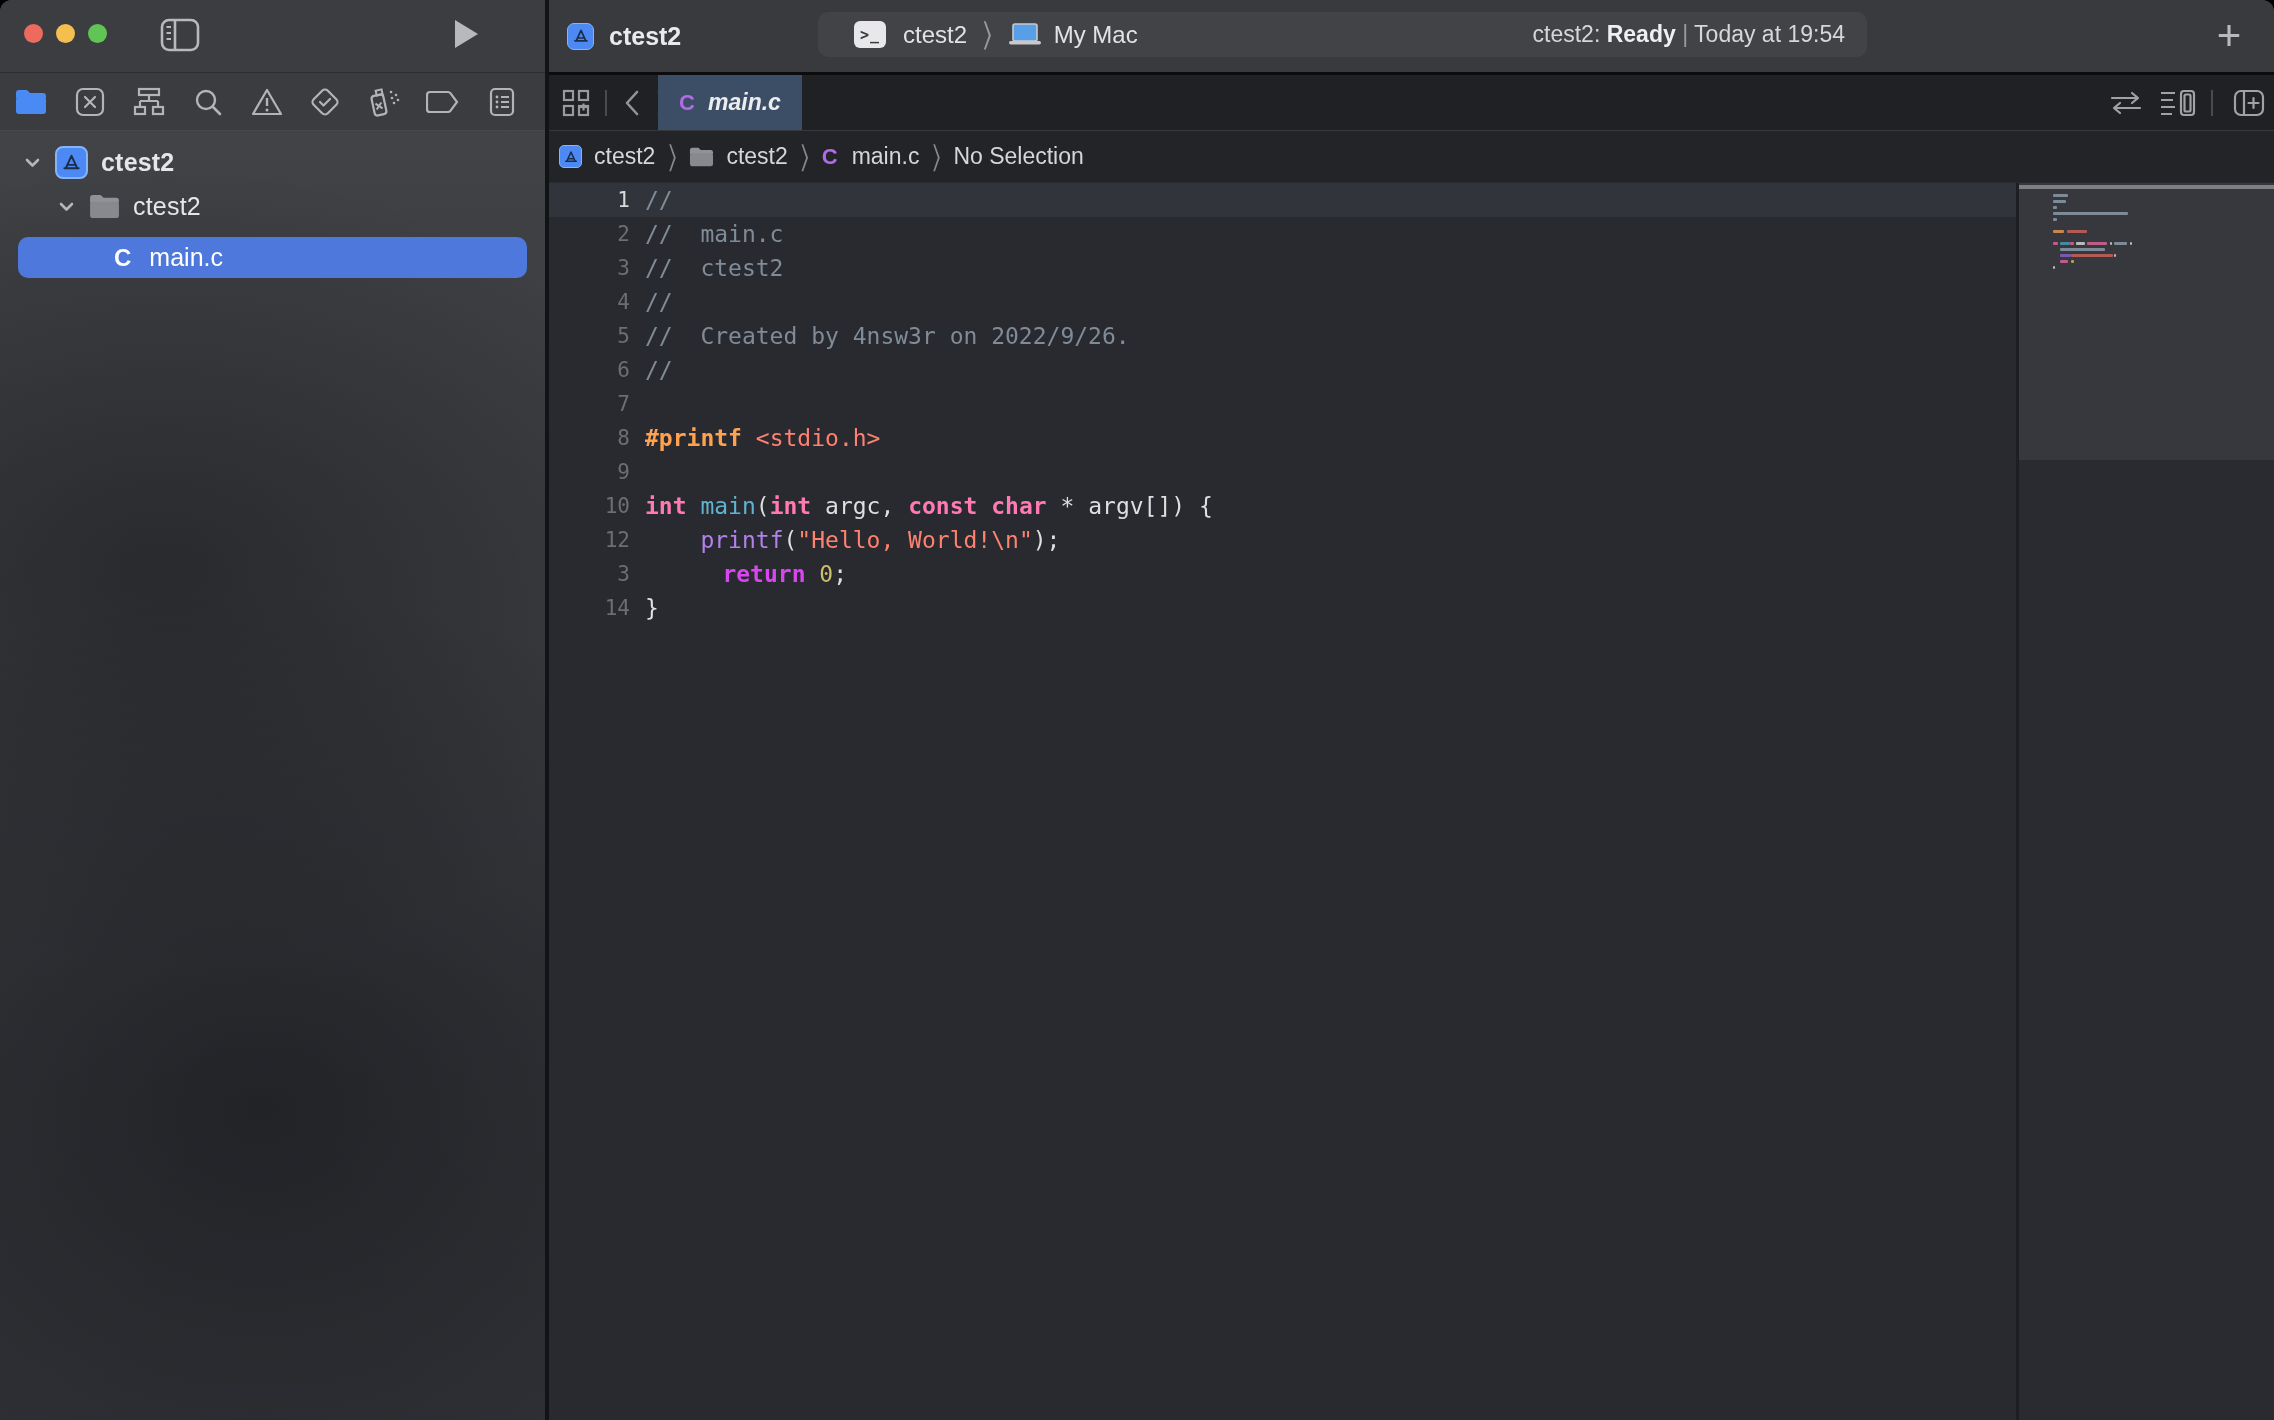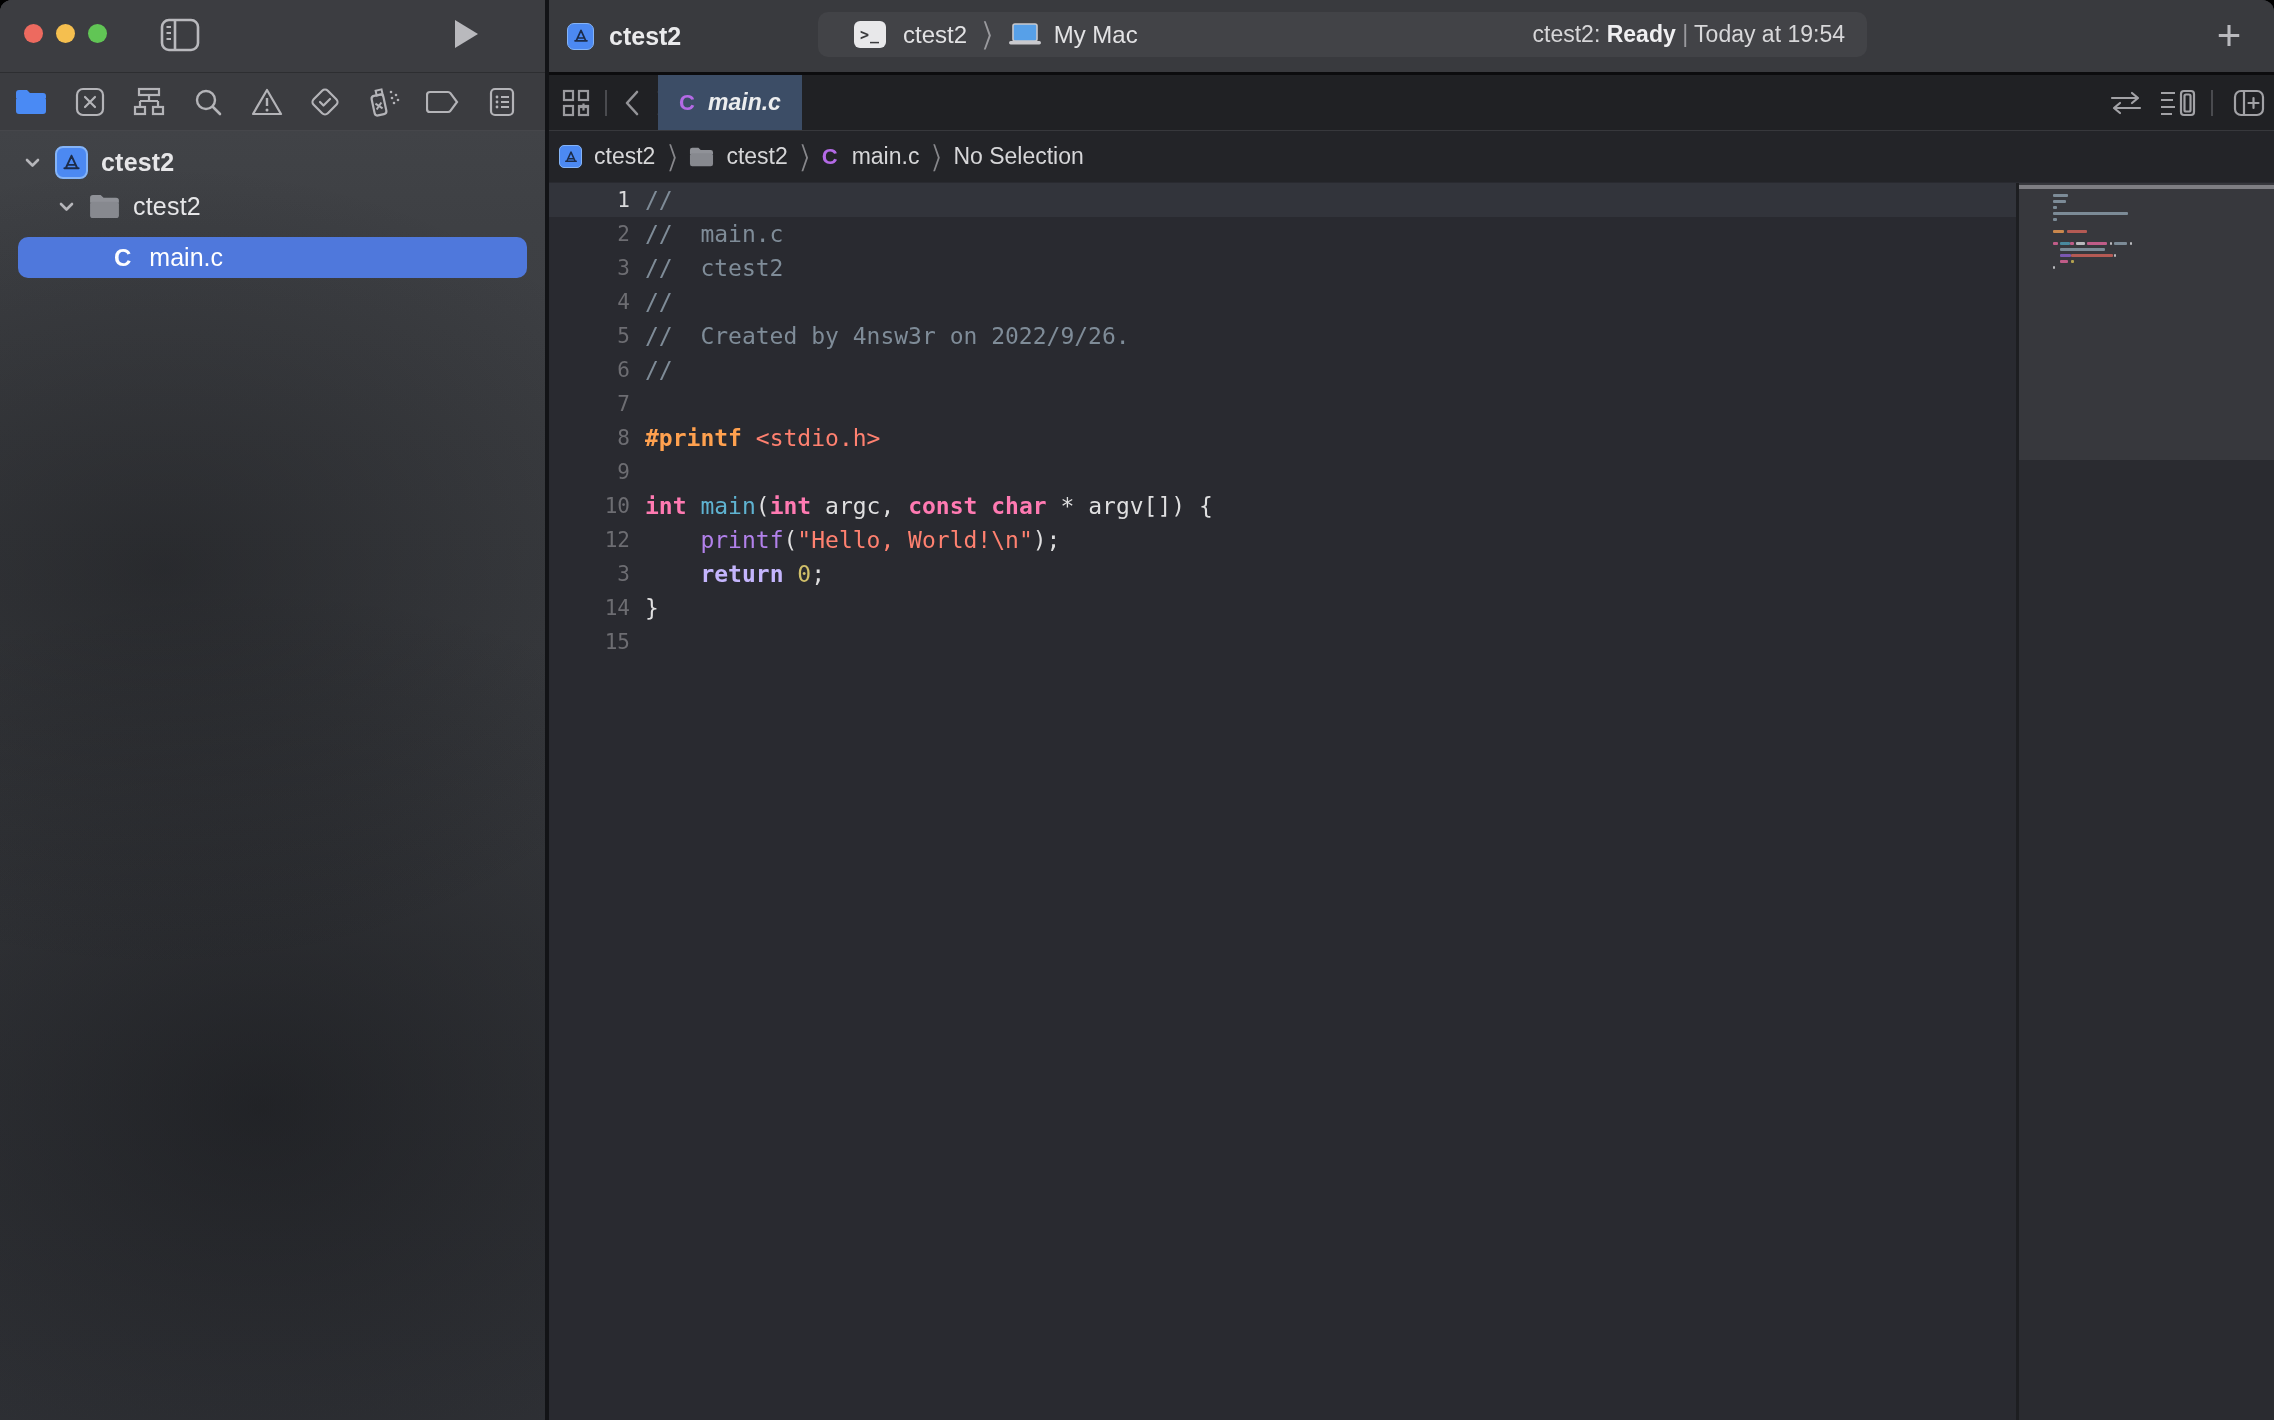--- a/index.html
+++ b/index.html
@@ -327,23 +327,22 @@
         <div class="code-line"><span class="gutter">2</span><span class="ltext"><span style="color: rgb(127, 140, 152);">//  main.c</span></span></div>
         <div class="code-line"><span class="gutter">3</span><span class="ltext"><span style="color: rgb(127, 140, 152);">//  ctest2</span></span></div>
         <div class="code-line"><span class="gutter">4</span><span class="ltext"><span style="color: rgb(127, 140, 152);">//</span></span></div>
         <div class="code-line"><span class="gutter">5</span><span class="ltext"><span style="color: rgb(127, 140, 152); text-align: right;">//  Created by 4nsw3r on 2022/9/26.</span></span></div>
         <div class="code-line"><span class="gutter">6</span><span class="ltext"><span style="color: rgb(127, 140, 152);">//</span></span></div>
         <div class="code-line"><span class="gutter">7</span><span class="ltext"></span></div>
         <div class="code-line"><span class="gutter">8</span><span class="ltext"><span class="tok-b" style="color: rgb(255, 161, 79);">#printf</span><span style="color: rgb(223, 223, 224);"> </span><span style="color: rgb(255, 129, 112);">&lt;stdio.h&gt;</span></span></div>
         <div class="code-line"><span class="gutter">9</span><span class="ltext"></span></div>
         <div class="code-line"><span class="gutter">10</span><span class="ltext"><span class="tok-b" style="color: rgb(255, 122, 178);">int</span><span style="color: rgb(223, 223, 224);"> </span><span style="color: rgb(95, 179, 209);">main</span><span style="color: rgb(223, 223, 224);">(</span><span class="tok-b" style="color: rgb(255, 122, 178);">int</span><span style="color: rgb(223, 223, 224);"> argc, </span><span class="tok-b" style="color: rgb(255, 122, 178);">const</span><span style="color: rgb(223, 223, 224);"> </span><span class="tok-b" style="color: rgb(255, 122, 178);">char</span><span style="color: rgb(223, 223, 224);"> * argv[]) {</span></span></div>
         <div class="code-line"><span class="gutter">12</span><span class="ltext"><span style="color: rgb(223, 223, 224);">    </span><span style="color: rgb(178, 129, 235);">printf</span><span style="color: rgb(223, 223, 224);">(</span><span style="color: rgb(255, 129, 112);">"Hello, World!\n"</span><span style="color: rgb(223, 223, 224);">);</span></span></div>
-        <div class="code-line"><span class="gutter">3</span><span class="ltext"><span style="color: rgb(223, 223, 224);">    </span><span class="tok-b" style="color: #c4b5fd;">return</span><span style="color: rgb(223, 223, 224);"> </span><span style="color: rgb(208, 191, 105);">0</span><span style="color: rgb(223, 223, 224);">;</span></span></div>
+        <div class="code-line"><span class="gutter">3</span><span class="ltext"><span style="color: rgb(223, 223, 224);">    </span><span class="tok-b" style="color: #d946ef; margin-left: 22px;">return</span><span style="color: rgb(223, 223, 224);"> </span><span style="color: rgb(208, 191, 105);">0</span><span style="color: rgb(223, 223, 224);">;</span></span></div>
         <div class="code-line"><span class="gutter">14</span><span class="ltext"><span style="color: rgb(223, 223, 224);">}</span></span></div>
-        <div class="code-line"><span class="gutter">15</span><span class="ltext"></span></div>
       </div>
 
     <div id="minimap-divider"></div>
     <div id="minimap">
       <div id="minimap-visible"></div>
       <div id="minimap-curline"></div>
     <div class="mm-seg" style="left: 34px; top: 11px; width: 15px; background: rgb(124, 139, 151);"></div>
         <div class="mm-seg" style="left: 34px; top: 17px; width: 13px; background: rgb(124, 139, 151);"></div>
         <div class="mm-seg" style="left: 34px; top: 23px; width: 4px; background: rgb(124, 139, 151);"></div>
         <div class="mm-seg" style="left: 34px; top: 29px; width: 75px; background: rgb(124, 139, 151);"></div>

